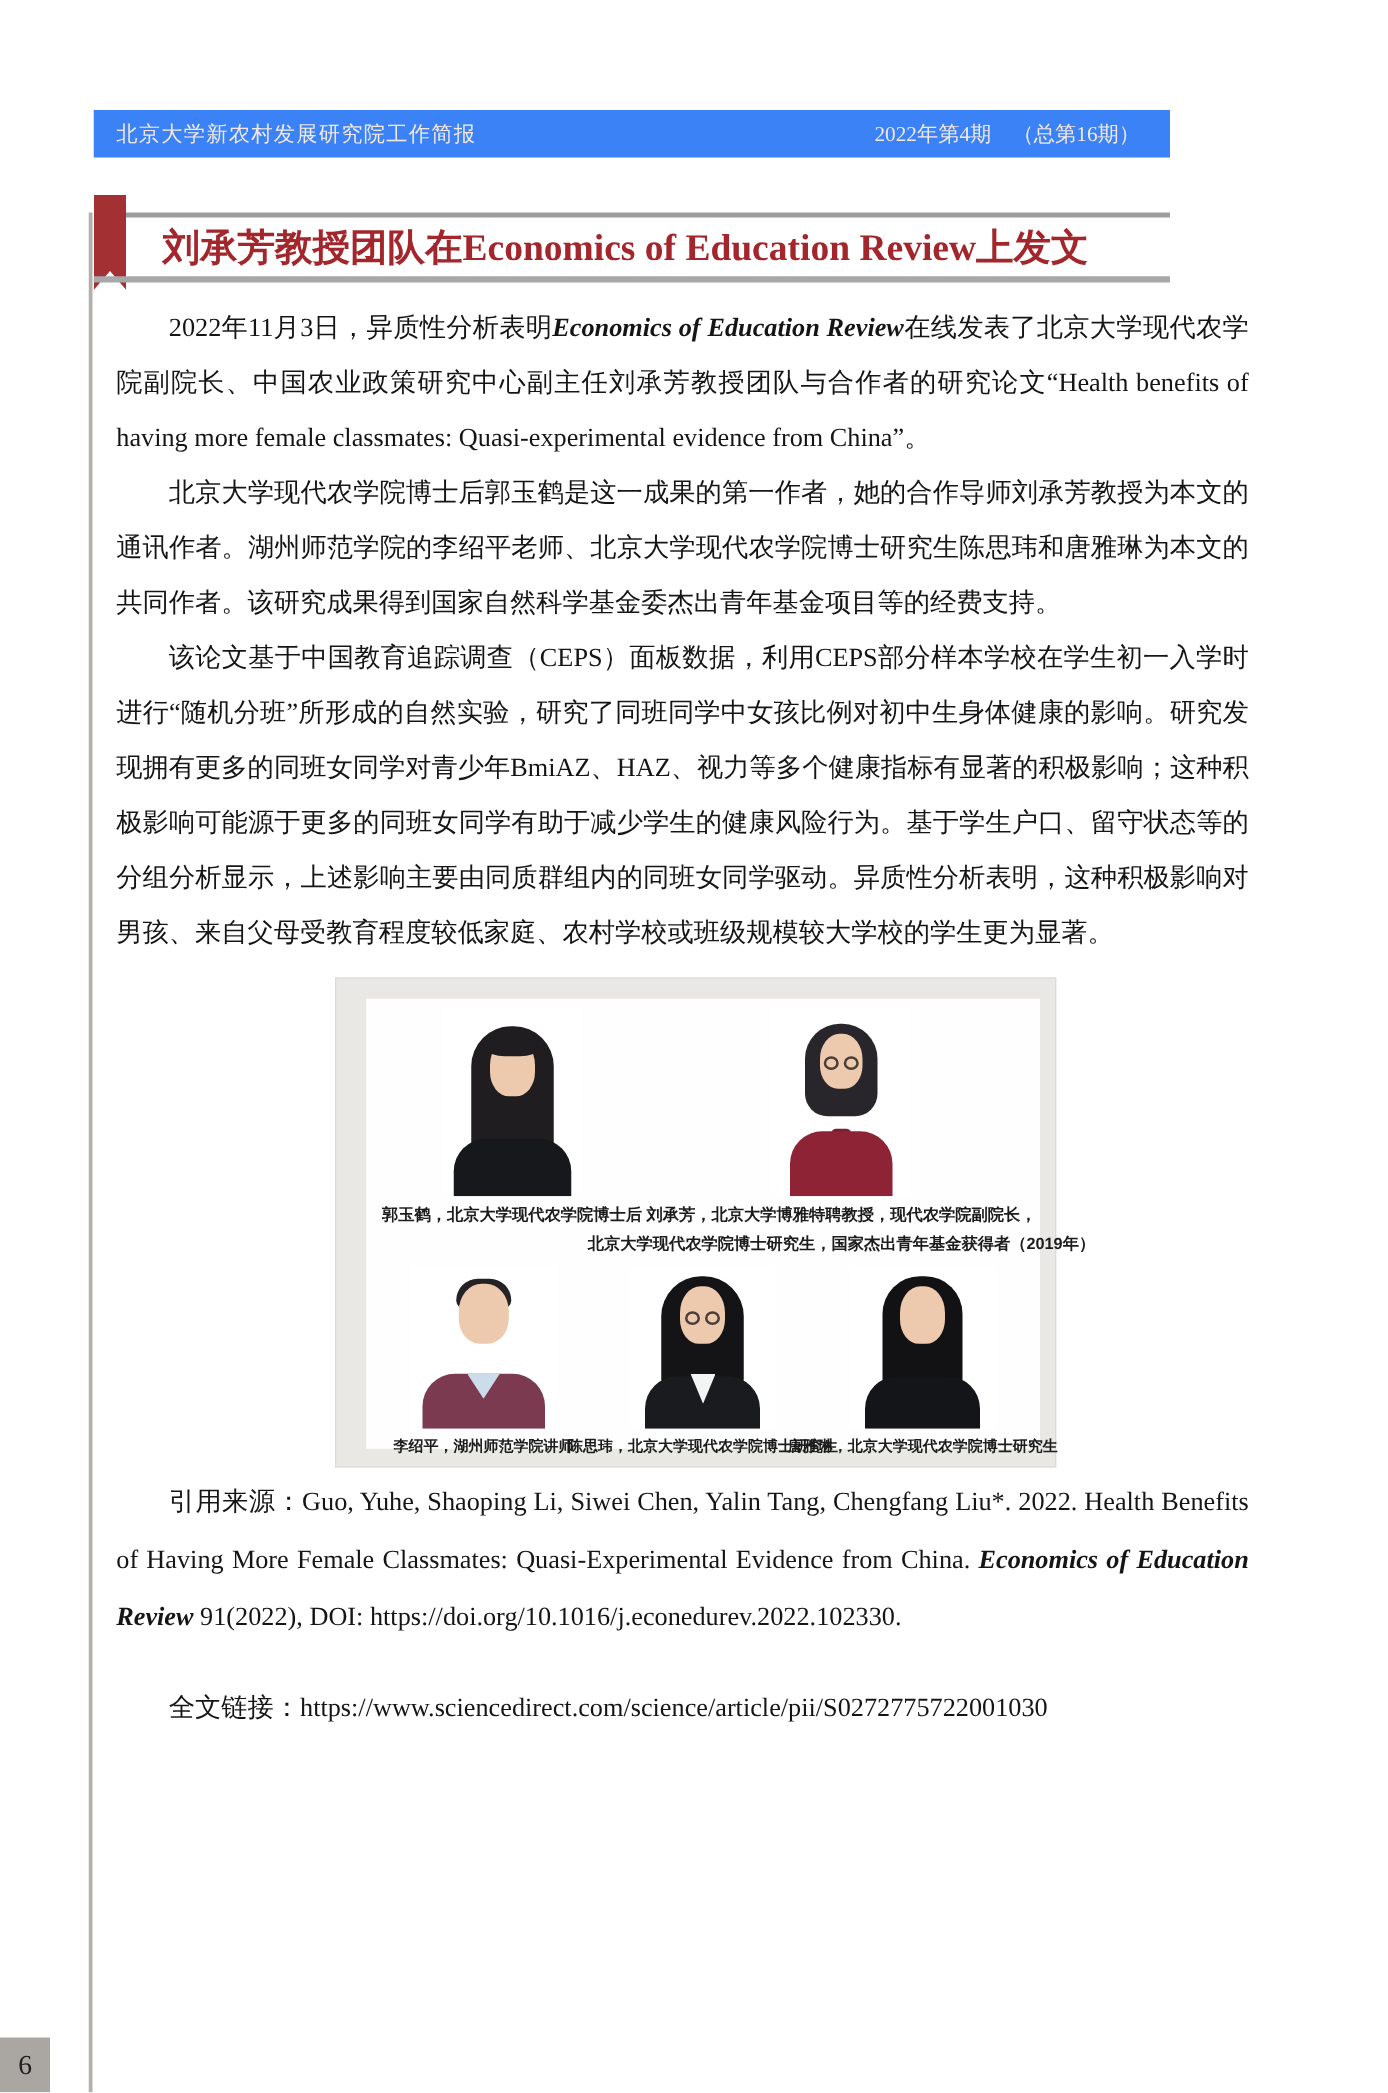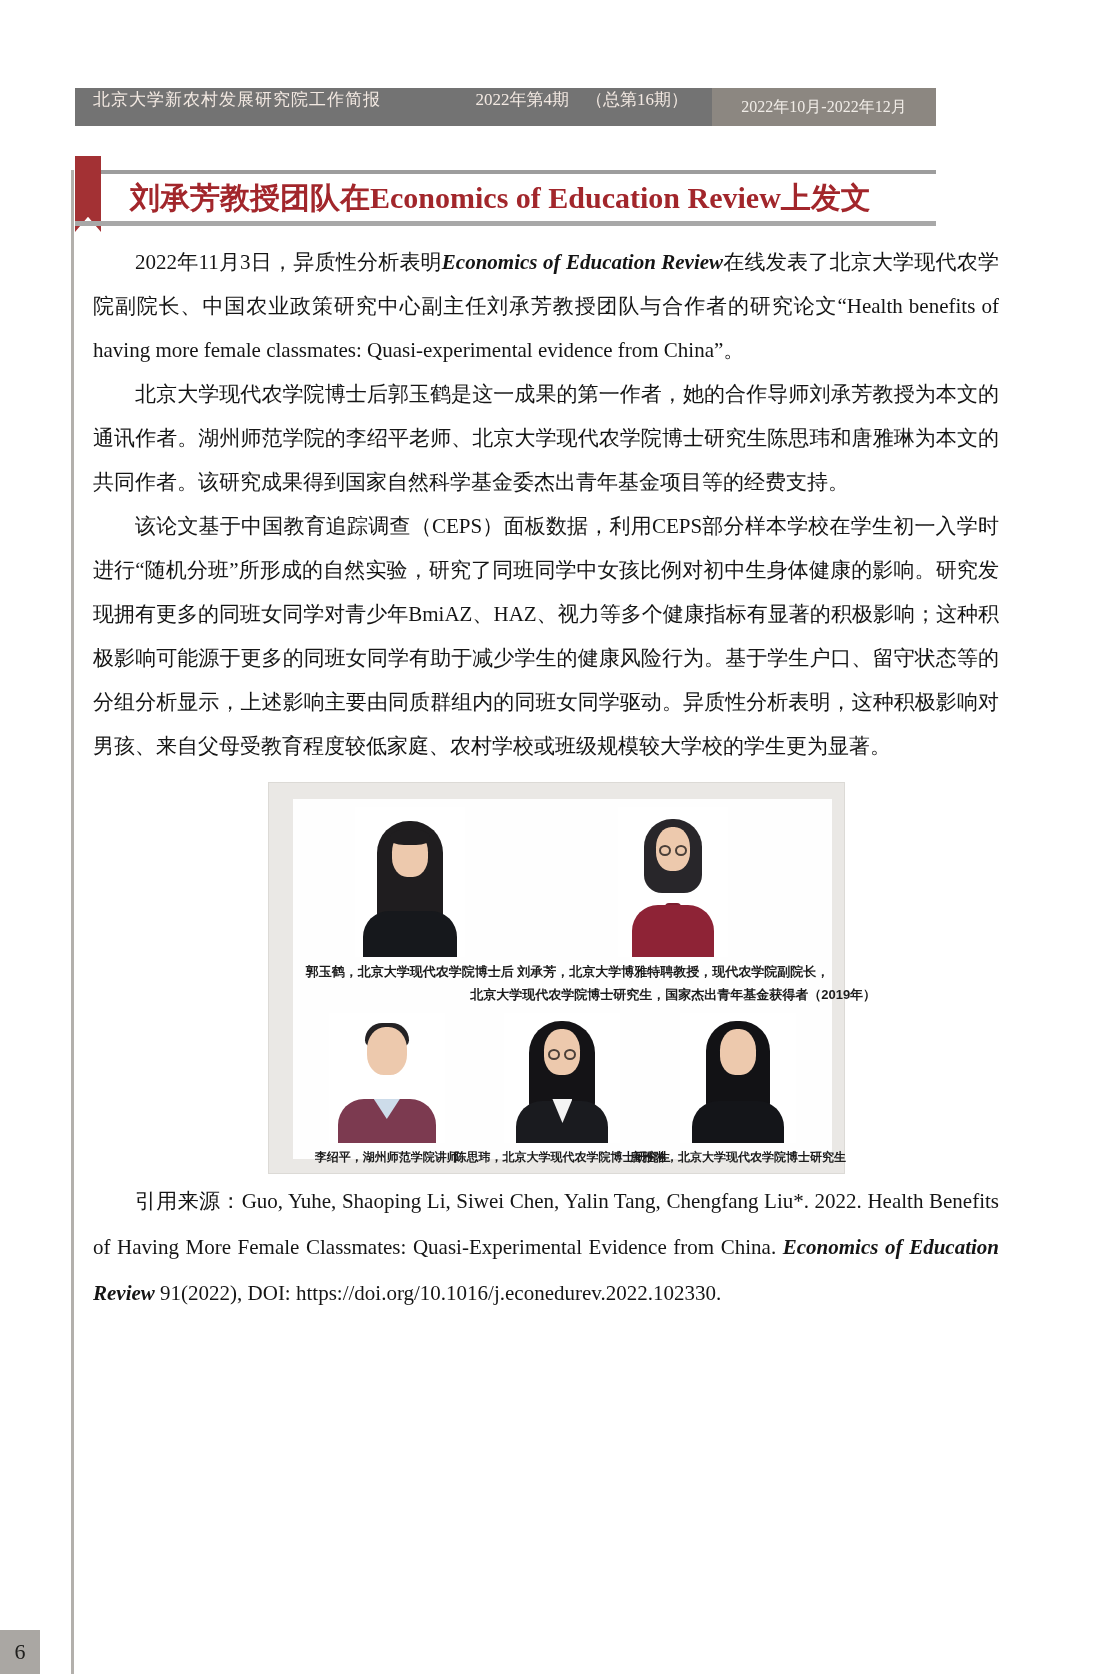--- a/index.html
+++ b/index.html
@@ -8,21 +8,21 @@
   .page { position:relative; width:1110px; height:1674px; background:#ffffff; overflow:hidden; margin:0 auto; }
 
   
   .vline { position:absolute; left:71px; top:170px; bottom:0; width:3px; background:#b3b0ac; }
   .pagenum { position:absolute; left:0; top:1630px; width:40px; height:44px; background:#aaa7a3;
              display:flex; align-items:center; justify-content:center;
              font-size:22px; color:#20201e; }
 
   
   .topbar { position:absolute; left:75px; top:88px; width:861px; height:38px; display:flex; }
-  .topbar-red { flex:1; background:#737373; color:#f3e9e2; display:flex; 
+  .topbar-red { flex:1; background:#3b82f6; color:#f3e9e2; display:flex; align-items:center;
                 padding:0 18px; font-size:17px; }
   .topbar-red .brand { letter-spacing:1px; }
   .topbar-red .issue { margin-left:auto; padding-right:6px; }
   .topbar-gray { width:224px; background:#8c8781; color:#f0ece7; display:flex; align-items:center;
                  justify-content:center; font-size:16px; }
 
   
   .rule-top { position:absolute; left:93px; top:170px; width:843px; height:4px; background:#9d9d9d; }
   .rule-bottom { position:absolute; left:75px; top:221px; width:861px; height:5px; background:#a8a8a8; }
   .ribbon { position:absolute; left:75px; top:156px; width:26px; height:76px; background:#a33134;
@@ -101,21 +101,20 @@
 
 <div class="page">
 
   <div class="vline"></div>
 
   <header class="topbar">
     <div class="topbar-red">
       <span class="brand">北京大学新农村发展研究院工作简报</span>
       <span class="issue">2022年第4期　（总第16期）</span>
     </div>
-    <div class="topbar-gray">2022年10月-2022年12月</div>
   </header>
 
   <div class="rule-top"></div>
   <div class="ribbon"></div>
   <h1 class="doc-title"><span>刘承芳教授团队在</span><span class="en">Economics of Education Review</span><span>上发文</span></h1>
   <div class="rule-bottom"></div>
 
   <main class="article">
     <p><span>2022年11月3日，异质性分析表明</span><span class="bi">Economics of Education Review</span><span>在线发表了北京大学现代农学院副院长、中国农业政策研究中心副主任刘承芳教授团队与合作者的研究论文“Health benefits of having more female classmates: Quasi-experimental evidence from China”。</span></p>
     <p>北京大学现代农学院博士后郭玉鹤是这一成果的第一作者，她的合作导师刘承芳教授为本文的通讯作者。湖州师范学院的李绍平老师、北京大学现代农学院博士研究生陈思玮和唐雅琳为本文的共同作者。该研究成果得到国家自然科学基金委杰出青年基金项目等的经费支持。</p>
@@ -179,16 +178,17 @@
             <div class="body"></div>
           </div>
           <div class="cap">唐雅琳，北京大学现代农学院博士研究生</div>
         </div>
       </div>
     </div>
   </figure>
 
   <p class="citation"><span>引用来源：Guo, Yuhe, Shaoping Li, Siwei Chen, Yalin Tang, Chengfang Liu*. 2022. Health Benefits of Having More Female Classmates: Quasi-Experimental Evidence from China. </span><span class="bi">Economics of Education Review</span><span> 91(2022), DOI: https://doi.org/10.1016/j.econedurev.2022.102330.</span></p>
 
+  <p class="fulllink"><span>全文链接：</span><span>https://www.sciencedirect.com/science/article/pii/S0272775722001030</span></p>
 
   <div class="pagenum">6</div>
 
 </div>
 
 </body></html>

